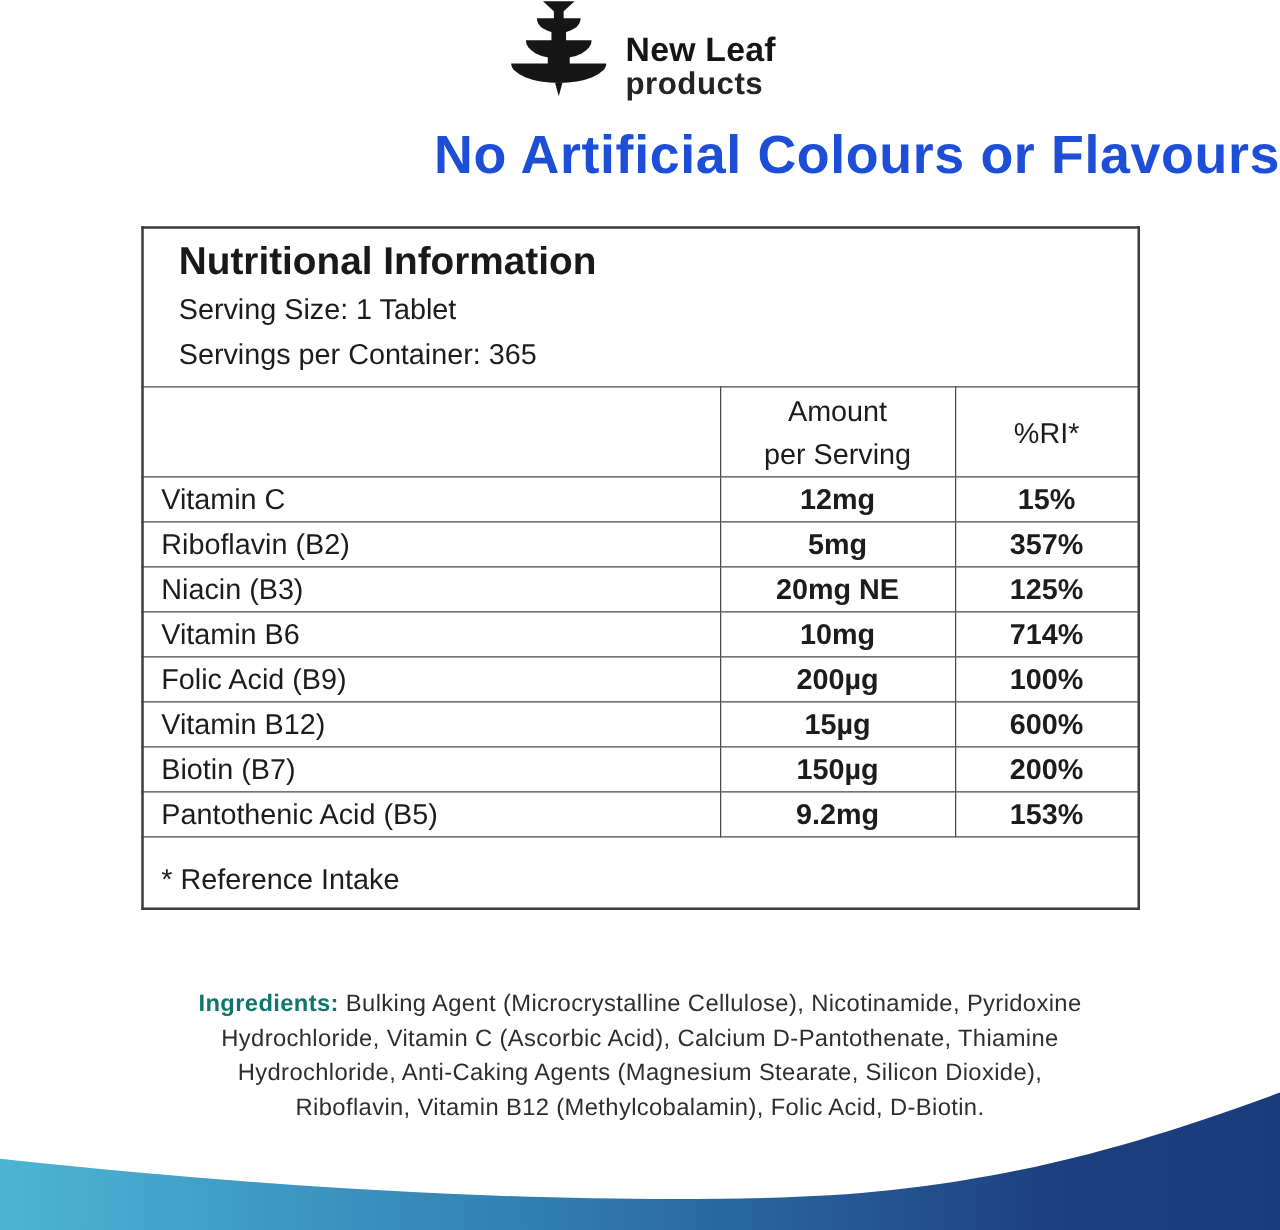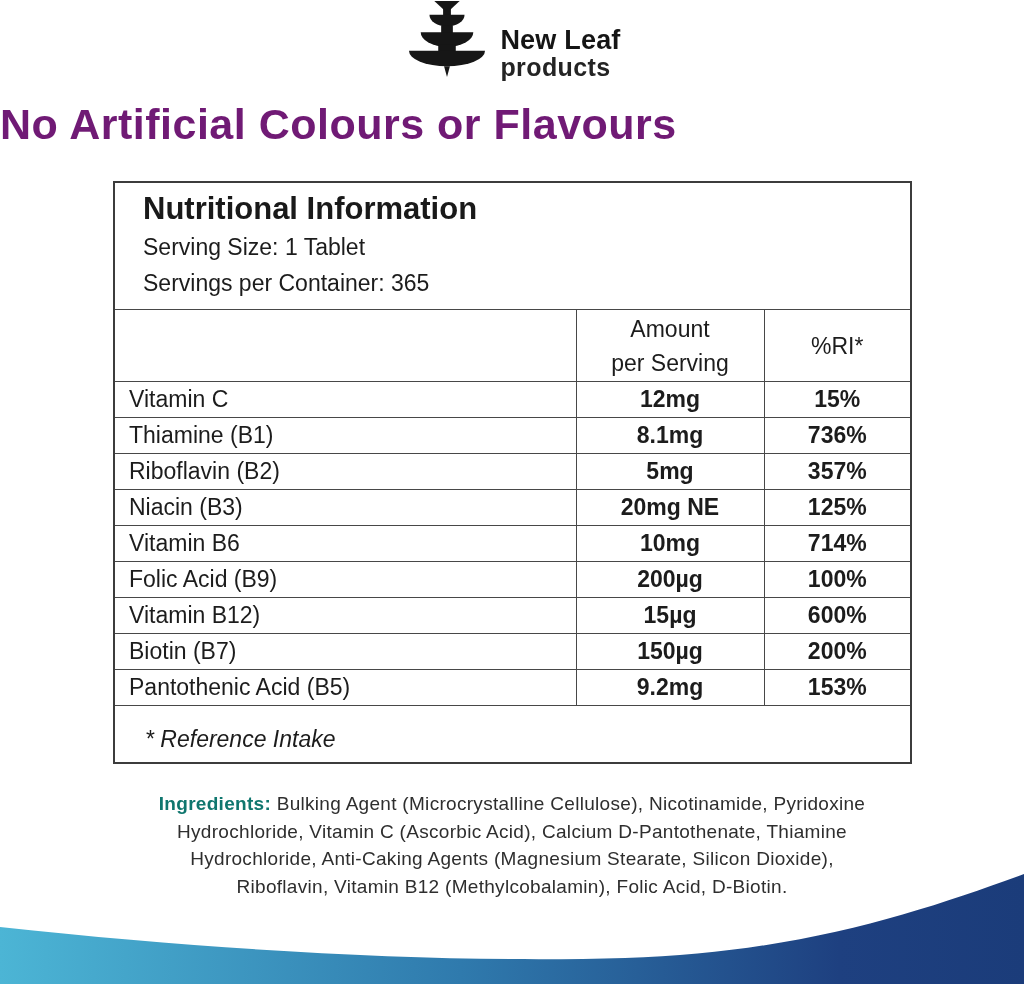--- a/index.html
+++ b/index.html
@@ -15,41 +15,41 @@
   }
   .brand-icon { width:88px; height:78px; display:block; }
   .brand-icon path, .brand-icon polygon, .brand-icon rect { fill:#161616; }
   .brand-text { margin-top:27px; line-height:1.02; }
   .brand-name { font-weight:700; font-size:27px; color:#151515; letter-spacing:0.2px; }
   .brand-sub  { font-weight:700; font-size:25px; color:#242424; letter-spacing:0.4px; }
 
   
   .headline {
     position:absolute; top:100px; left:0; width:100%;
-    text-align:left; font-size:43px; font-weight:700; color:#701a75;
+    text-align:right; font-size:43px; font-weight:700; color:#1d4ed8;
     letter-spacing:0.5px;
   }
 
   
   table.nutri {
     position:absolute; left:113px; top:181px; width:797px;
     border-collapse:collapse; table-layout:fixed;
     border:2.5px solid #3c3c3c;
   }
   table.nutri td { border:1.5px solid #484848; font-size:23px; color:#1c1c1c; }
   .hdr-block-cell { padding:6px 10px 8px 28px;border-radius:16px; }
   .nutri-title { font-size:31px; font-weight:700; line-height:40px; color:#191919; }
   .nutri-sub { font-size:23px; line-height:36px; font-weight:400; }
   tr.col-hdr { height:72px; }
   tr.col-hdr td { text-align:center; vertical-align:middle; line-height:34px; }
   tr.data-row { height:36px; }
   .c-name { text-align:left; padding-left:14px; }
   .c-amt, .c-ri { text-align:center;font-weight:bold; }
   tr.footnote-row { height:57px; }
-  .footnote-cell { vertical-align:bottom; padding:0 0 9px 30px;font-style:italic; }
+  .footnote-cell { vertical-align:bottom; padding:0 0 9px 14px; }
 
   
   .ingredients {
     position:absolute; top:790px; left:0; width:100%;
     text-align:center; font-size:19px; line-height:27.5px;
     color:#2e2e2e; letter-spacing:0.3px;
   }
   .ingredients b { font-weight:700; color:#0f766e; }
 
   
@@ -101,25 +101,20 @@
         </td>
         <td>%RI*</td>
       </tr>
 
       <tr class="data-row">
         <td class="c-name">Vitamin C</td>
         <td class="c-amt">12mg</td>
         <td class="c-ri">15%</td>
       </tr>
       <tr class="data-row">
-        <td class="c-name">Thiamine (B1)</td>
-        <td class="c-amt">8.1mg</td>
-        <td class="c-ri">736%</td>
-      </tr>
-      <tr class="data-row">
         <td class="c-name">Riboflavin (B2)</td>
         <td class="c-amt">5mg</td>
         <td class="c-ri">357%</td>
       </tr>
       <tr class="data-row">
         <td class="c-name">Niacin (B3)</td>
         <td class="c-amt">20mg NE</td>
         <td class="c-ri">125%</td>
       </tr>
       <tr class="data-row">

